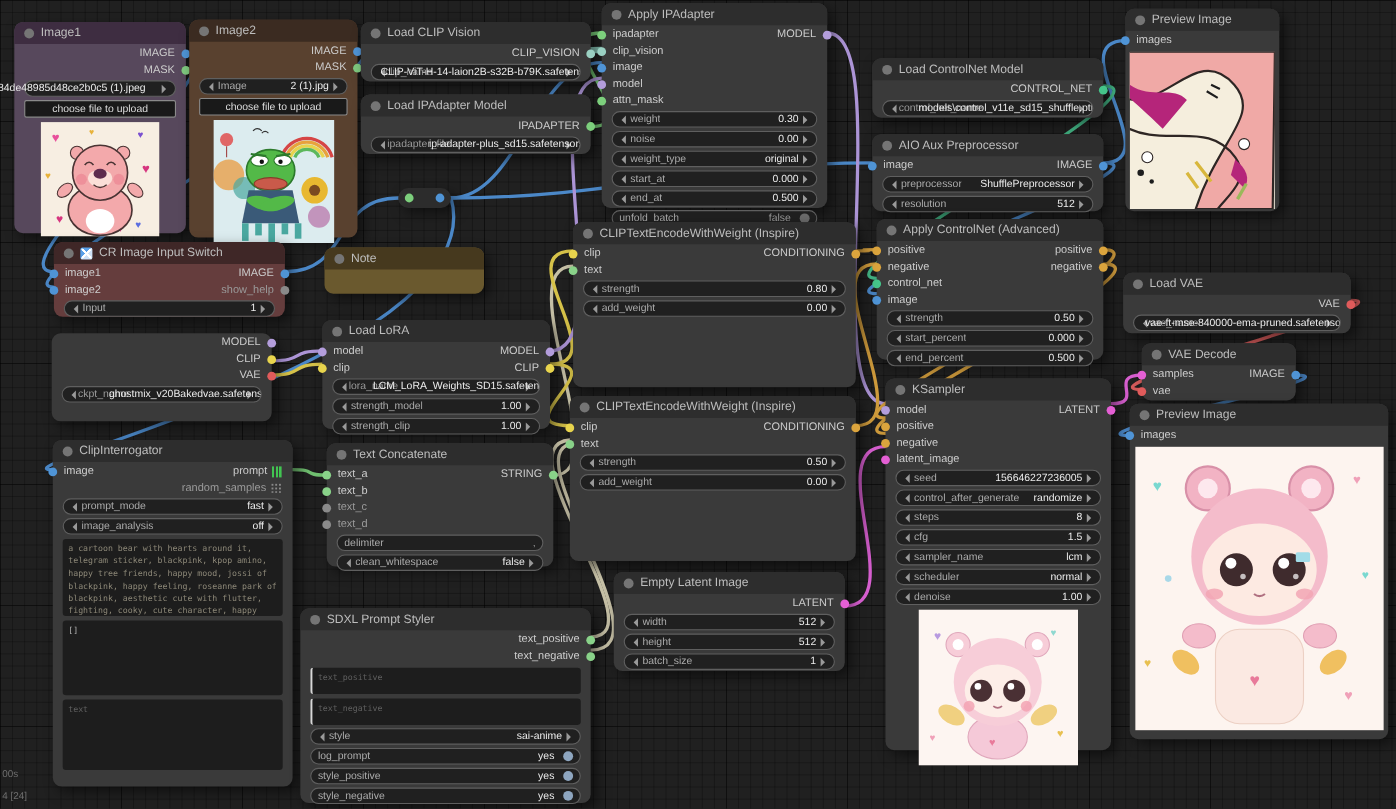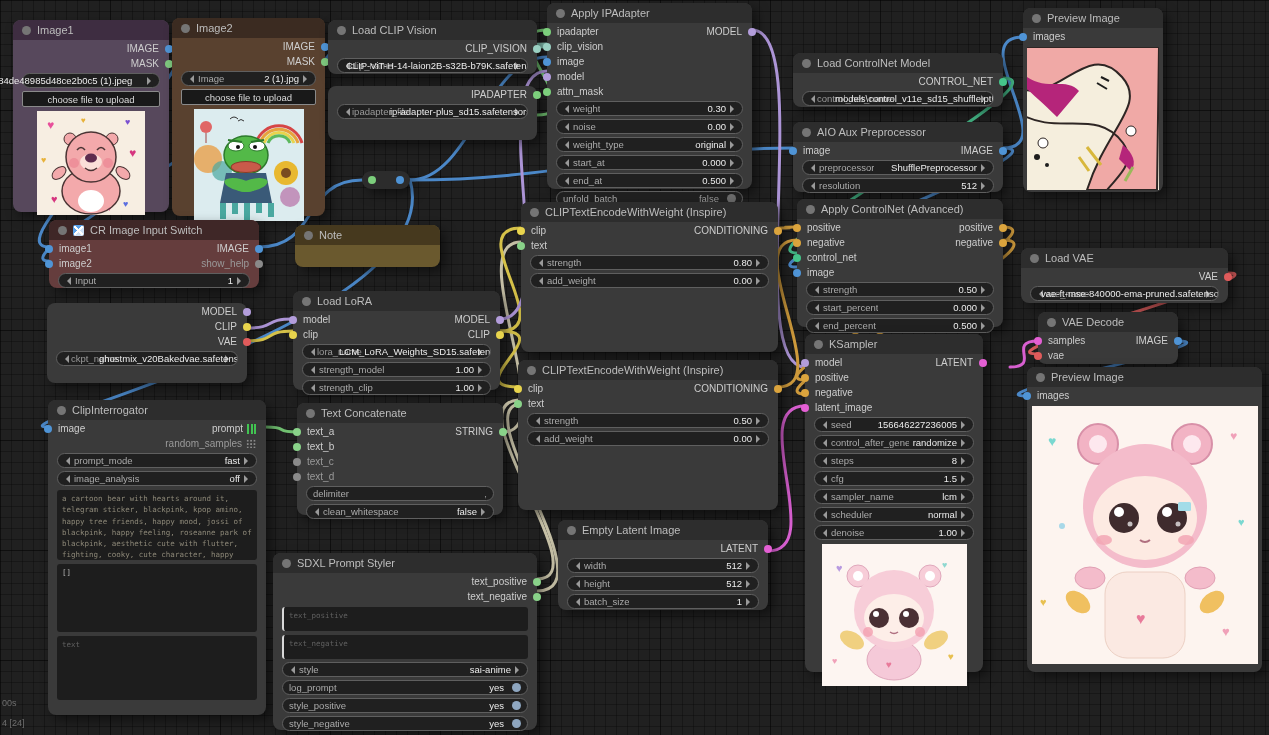--- a/index.html
+++ b/index.html
@@ -206,20 +206,24 @@
     </div>
   <div class="widget" style="overflow:hidden">
       <i class="wa l"></i>
       <span class="ovlab" style="left:12px;top:1px">clip_name</span>
       <span class="ovl" style="left:8px;top:1px">CLIP-ViT-H-14-laion2B-s32B-b79K.safetensors</span>
       <i class="wa r" style="margin-left:auto"></i>
     </div>
 </div>
 
 <div class="node" style="left:328px;top:86px;width:209px;height:54px">
+  <div class="ntitle">
+      <i class="tdot"></i>
+      <span>Load IPAdapter Model</span>
+    </div>
   <div class="srow">
       <span class="r">IPADAPTER</span>
       <i class="do c-ipa"></i>
     </div>
   <div class="widget" style="overflow:hidden">
       <i class="wa l"></i>
       <span class="ovlab" style="left:14px;top:1px">ipadapter_file</span>
       <span class="ovl" style="left:52px;top:1px">ip-adapter-plus_sd15.safetensors</span>
       <i class="wa r" style="margin-left:auto"></i>
     </div>
@@ -652,21 +656,21 @@
       <i class="wa r"></i>
     </div>
   <div class="widget">
       <i class="wa l"></i>
       <span class="wl">batch_size</span>
       <span class="wv">1</span>
       <i class="wa r"></i>
     </div>
 </div>
 
-<div class="node" style="left:805px;top:334px;width:178px;height:338px">
+<div class="node" style="left:805px;top:344px;width:205px;height:338px">
   <div class="ntitle">
       <i class="tdot"></i>
       <span>KSampler</span>
     </div>
   <div class="srow">
       <i class="di c-model"></i>
       <span class="l">model</span>
       <span class="r">LATENT</span>
       <i class="do c-latent"></i>
     </div>

